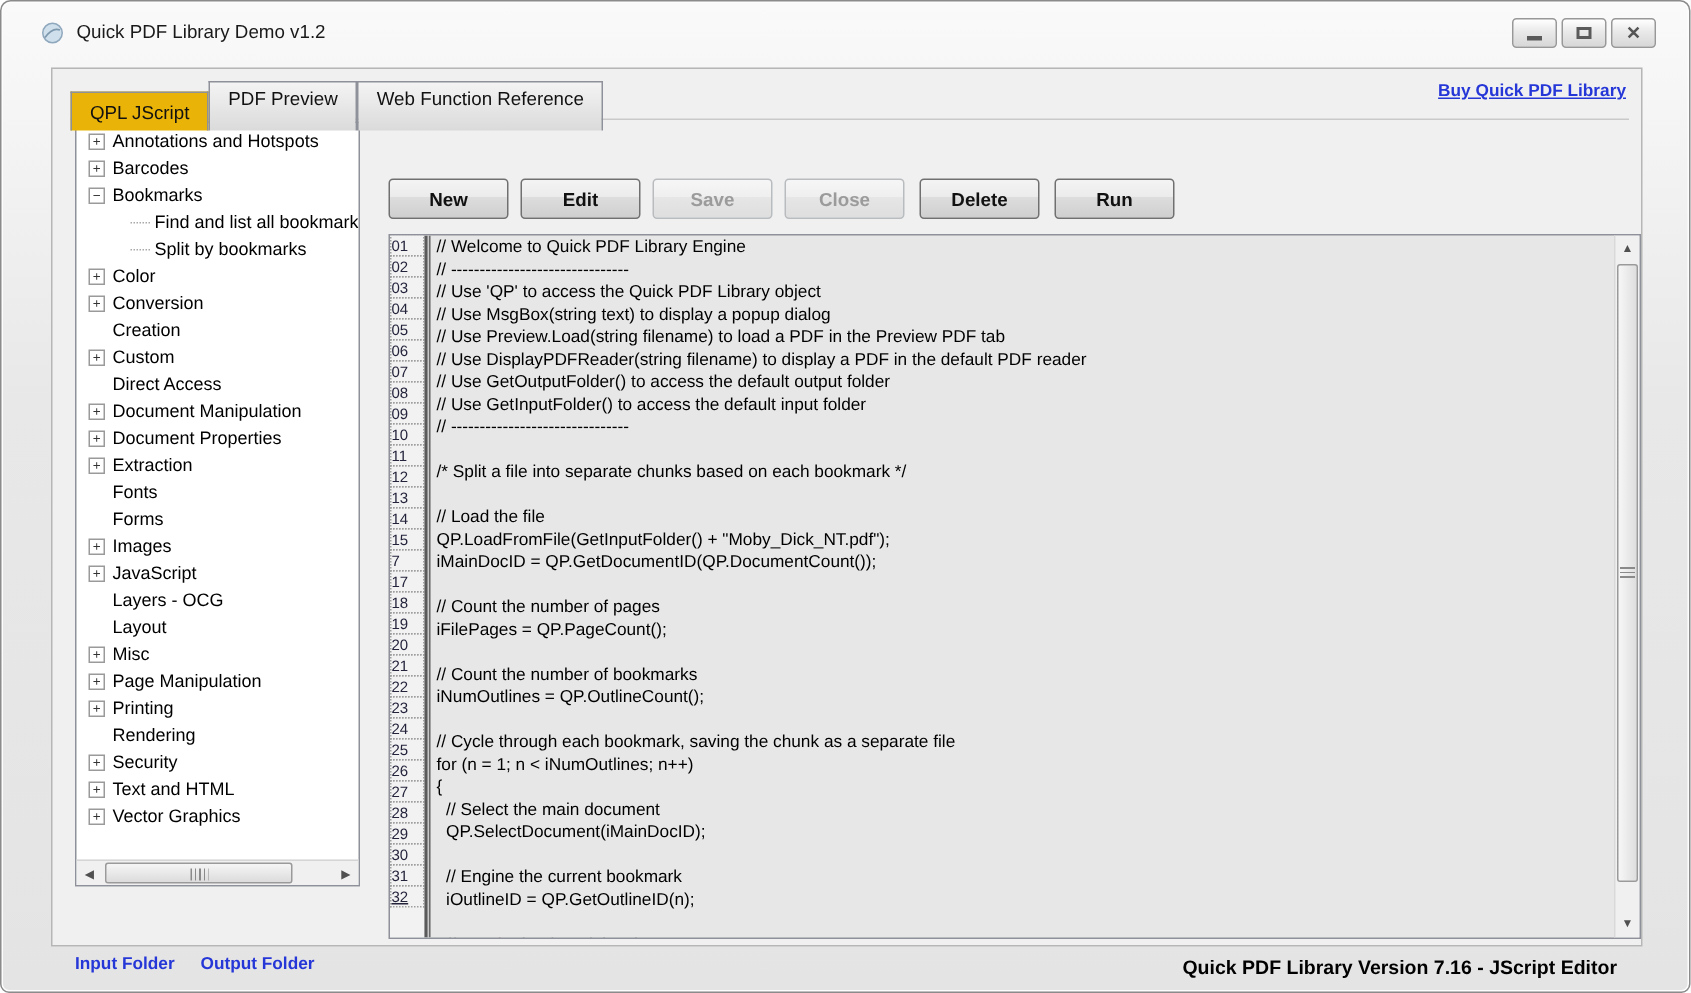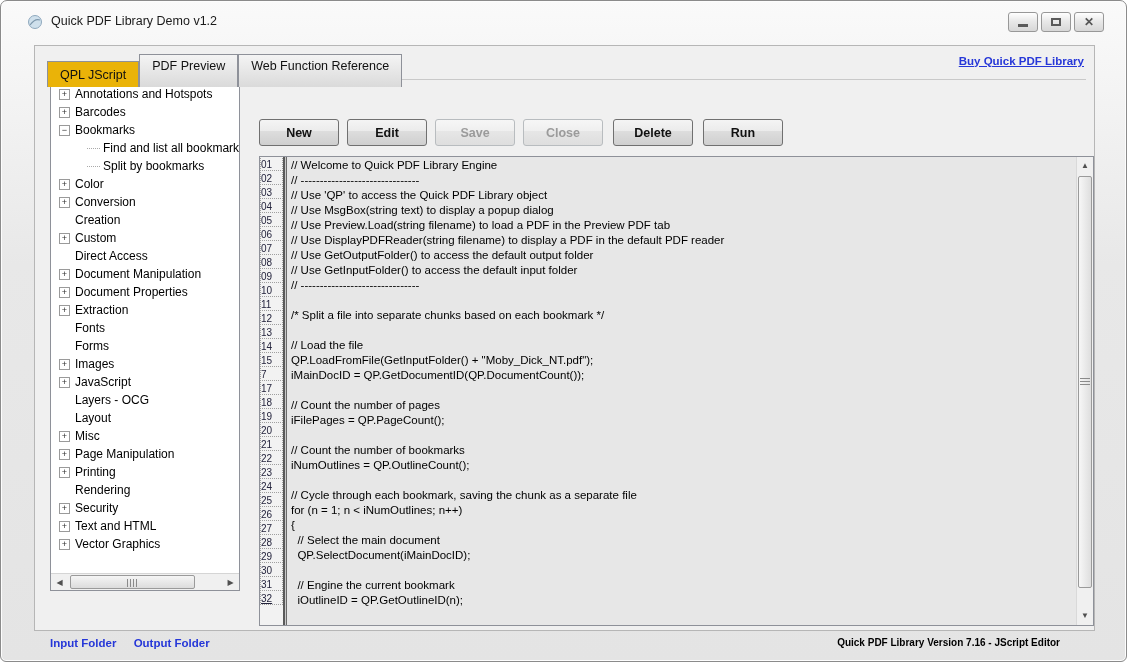--- a/index.html
+++ b/index.html
@@ -72,21 +72,21 @@
   .vs-arrow { position:absolute; left:0; width:16px; height:17px; display:flex; align-items:center; justify-content:center;
               color:#505050; font-size:8px; }
   .vs-thumb { position:absolute; left:1px; top:19px; width:14px; height:412px; border:1px solid #9a9a9a; border-radius:2px;
               background:linear-gradient(90deg,#f7f7f7,#dedede); }
   .vs-grip { position:absolute; top:50%; left:50%; margin:-4px 0 0 -5px; width:10px; height:9px;
              background:repeating-linear-gradient(#8a8a8a 0 1px,transparent 1px 3px); }
 
   
   .footer-links { position:absolute; left:3px; right:2px; top:557px; height:18px; font-size:11.5px; }
   .flink { font-weight:bold; cursor:pointer; margin-right:14px; }
-  .status { position:absolute; right:24px; top:0; color:#000; font-weight:bold; font-size:10px;text-align:right; }
+  .status { position:absolute; right:6px; top:0; color:#000; font-weight:bold; font-size:13px;text-align:right; }
   a { color:inherit; }
 </style>
 </head>
 <body>
 
 <div class="window">
   <div class="titlebar">
     <svg class="app-icon" viewBox="0 0 16 16">
       <circle cx="8" cy="8" r="6.5" fill="#cfe0ec" stroke="#8fa8bd" stroke-width="1"></circle>
       <path d="M3 11 Q8 4 13 6" stroke="#7d97ac" stroke-width="1.2" fill="none"></path>

